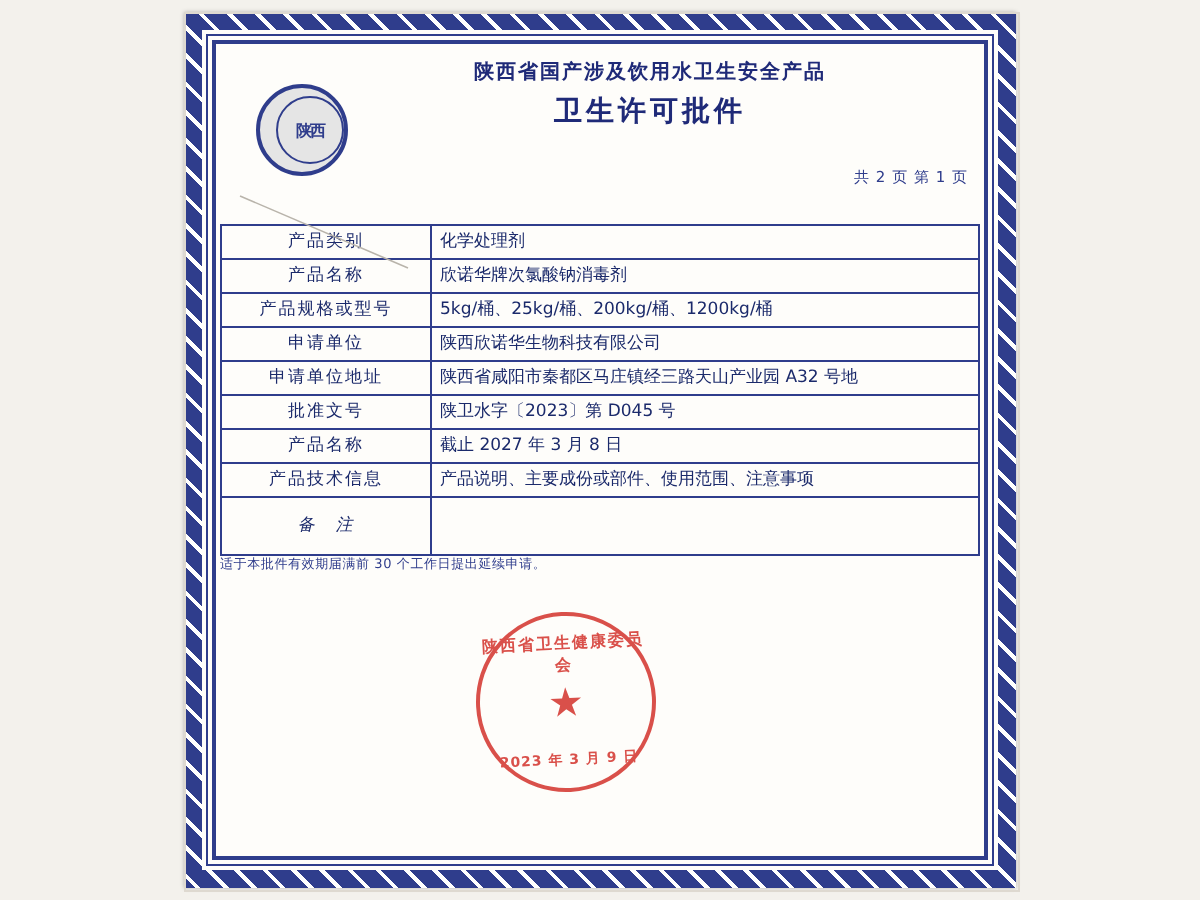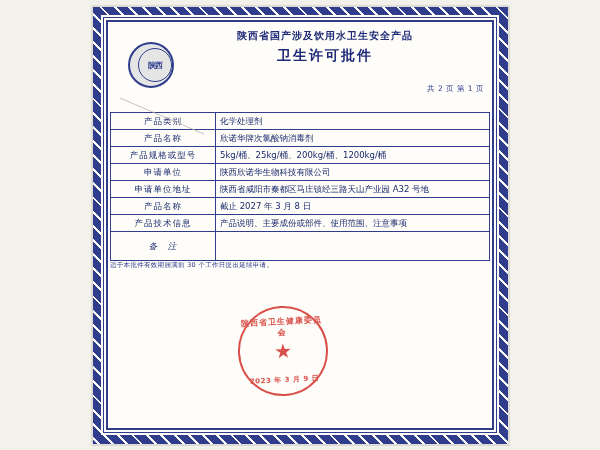--- a/index.html
+++ b/index.html
@@ -151,20 +151,24 @@
           </tr>
           <tr>
             <td class="lbl sp3">申请单位</td>
             <td class="val">陕西欣诺华生物科技有限公司</td>
           </tr>
           <tr>
             <td class="lbl">申请单位地址</td>
             <td class="val">陕西省咸阳市秦都区马庄镇经三路天山产业园 A32 号地</td>
           </tr>
           <tr>
+            <td class="lbl sp3">批准文号</td>
+            <td class="val">陕卫水字〔2023〕第 D045 号</td>
+          </tr>
+          <tr>
             <td class="lbl sp3">产品名称</td>
             <td class="val">截止 2027 年 3 月 8 日</td>
           </tr>
           <tr>
             <td class="lbl">产品技术信息</td>
             <td class="val">产品说明、主要成份或部件、使用范围、注意事项</td>
           </tr>
           <tr>
             <td class="lbl sp">备　注</td>
             <td class="val" style="height:24px"></td>

